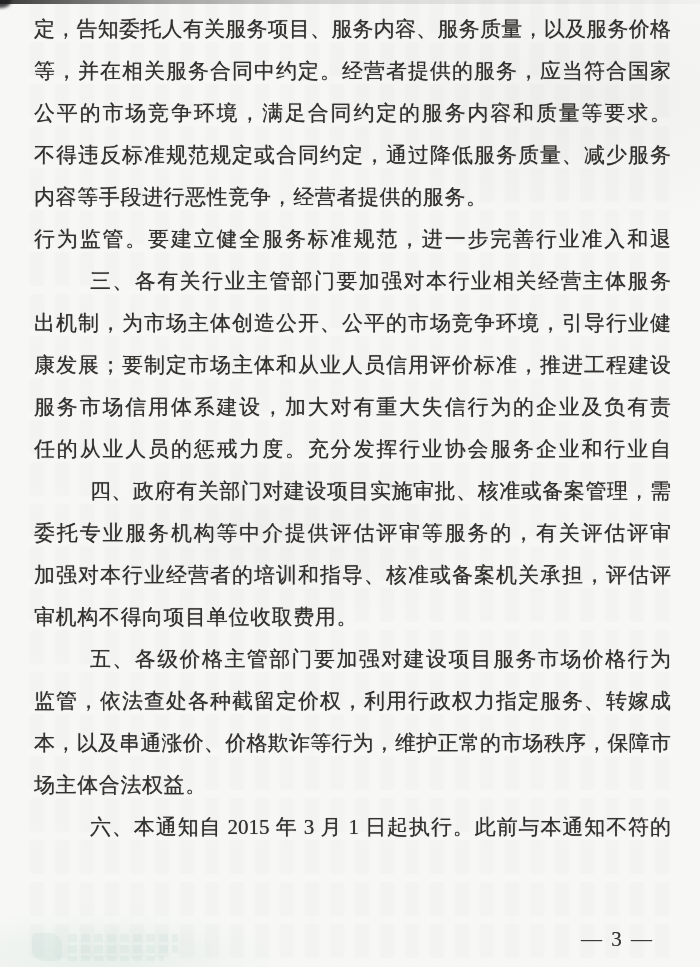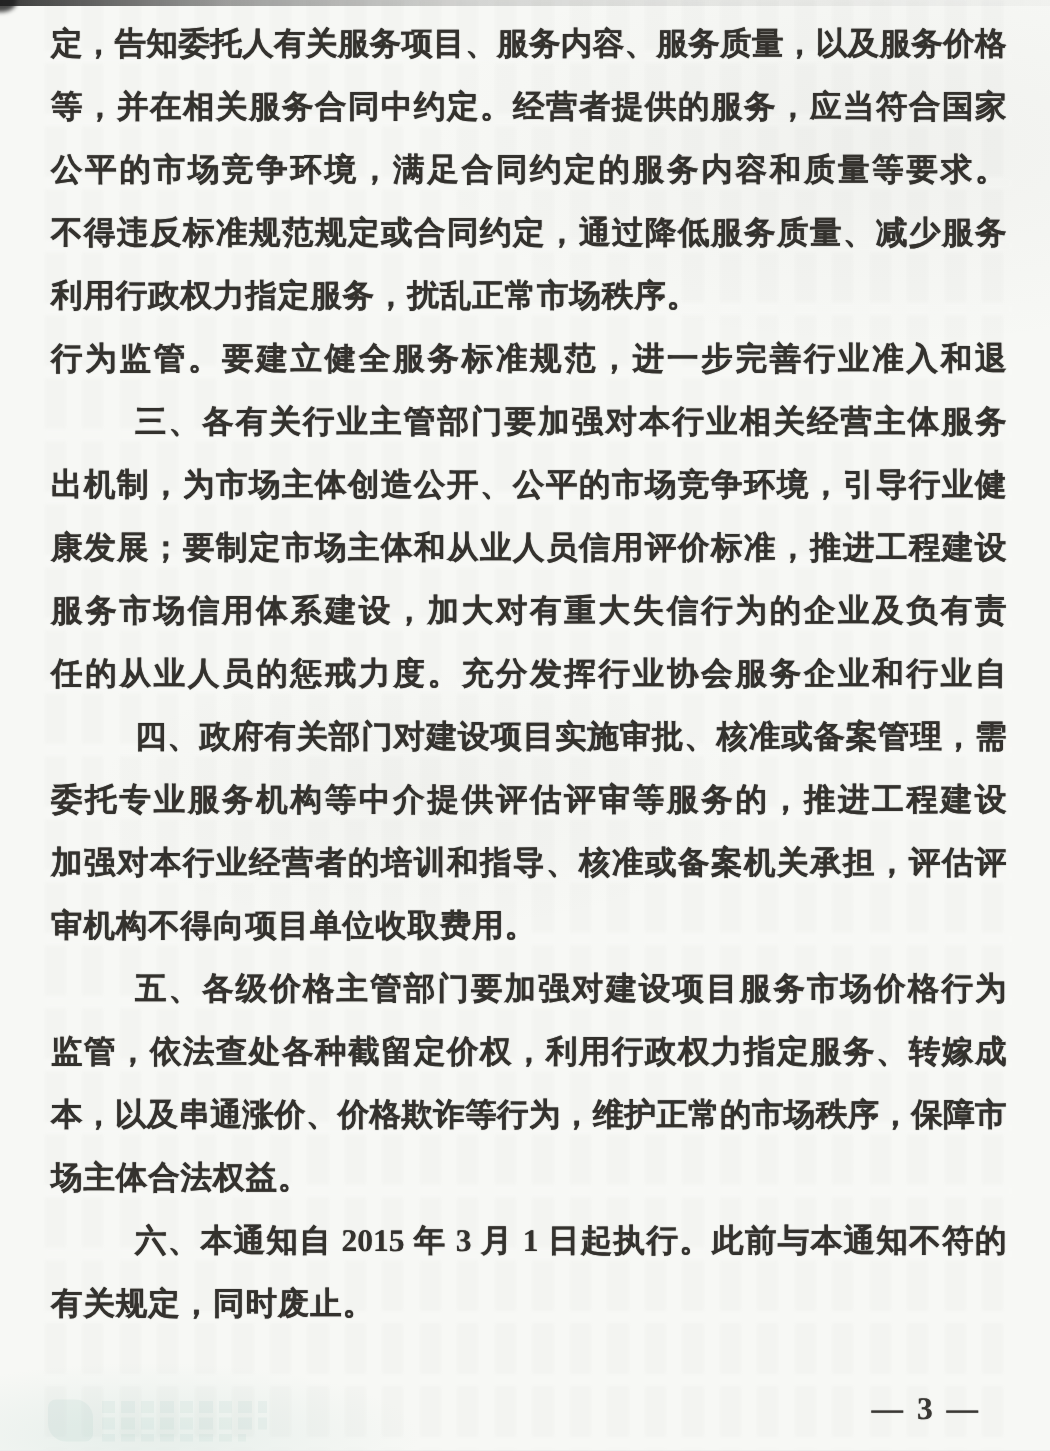--- a/index.html
+++ b/index.html
@@ -12,21 +12,20 @@
     position: relative;
     width: 700px;
     height: 967px;
     margin: 0 auto;
     background:
       radial-gradient(ellipse 260px 70px at 14% 99%, rgba(190, 216, 209, 0.30), transparent 70%),
       radial-gradient(ellipse 420px 180px at 85% 10%, rgba(120,120,118,0.05), transparent 75%),
       radial-gradient(ellipse 300px 120px at 40% 55%, rgba(130,130,125,0.04), transparent 75%),
       #f7f8f5;
     overflow: hidden;
-    font-weight: bold;
   }
   
   .ghost-overlay {
     position: absolute;
     left: 30px;
     top: 0;
     width: 645px;
     height: 100%;
     background-image:
       repeating-linear-gradient(90deg, rgba(95, 95, 90, 0.55) 0 14px, transparent 14px 25px),
@@ -124,37 +123,36 @@
 
   <div class="ghost-overlay"></div>
   <div class="scan-edge-top"></div>
   <div class="scan-corner-blob"></div>
 
   <div class="content">
     <div class="line">定，告知委托人有关服务项目、服务内容、服务质量，以及服务价格</div>
     <div class="line">等，并在相关服务合同中约定。经营者提供的服务，应当符合国家</div>
     <div class="line">公平的市场竞争环境，满足合同约定的服务内容和质量等要求。</div>
     <div class="line">不得违反标准规范规定或合同约定，通过降低服务质量、减少服务</div>
-    <div class="line short">利用行政权力指定服务，扰乱正常市场秩序。</div>
+    <div class="line short">内容等手段进行恶性竞争，经营者提供的服务。</div>
     <div class="line">行为监管。要建立健全服务标准规范，进一步完善行业准入和退</div>
     <div class="line indent">三、各有关行业主管部门要加强对本行业相关经营主体服务</div>
     <div class="line">出机制，为市场主体创造公开、公平的市场竞争环境，引导行业健</div>
     <div class="line">康发展；要制定市场主体和从业人员信用评价标准，推进工程建设</div>
     <div class="line">服务市场信用体系建设，加大对有重大失信行为的企业及负有责</div>
     <div class="line">任的从业人员的惩戒力度。充分发挥行业协会服务企业和行业自</div>
     <div class="line indent">四、政府有关部门对建设项目实施审批、核准或备案管理，需</div>
-    <div class="line">委托专业服务机构等中介提供评估评审等服务的，推进工程建设</div>
+    <div class="line">委托专业服务机构等中介提供评估评审等服务的，有关评估评审</div>
     <div class="line">加强对本行业经营者的培训和指导、核准或备案机关承担，评估评</div>
     <div class="line short">审机构不得向项目单位收取费用。</div>
     <div class="line indent">五、各级价格主管部门要加强对建设项目服务市场价格行为</div>
     <div class="line">监管，依法查处各种截留定价权，利用行政权力指定服务、转嫁成</div>
     <div class="line">本，以及串通涨价、价格欺诈等行为，维护正常的市场秩序，保障市</div>
     <div class="line short">场主体合法权益。</div>
     <div class="line indent">六、本通知自 2015 年 3 月 1 日起执行。此前与本通知不符的</div>
-    <div class="line short">有关规定，同时废止。</div>
   </div>
 
   <div class="watermark">
     <div class="wm-logo"></div>
     <div class="wm-bar1"></div>
     <div class="wm-bar2"></div>
     <div class="wm-bar3"></div>
   </div>
 
   <div class="page-number">— 3 —</div>

